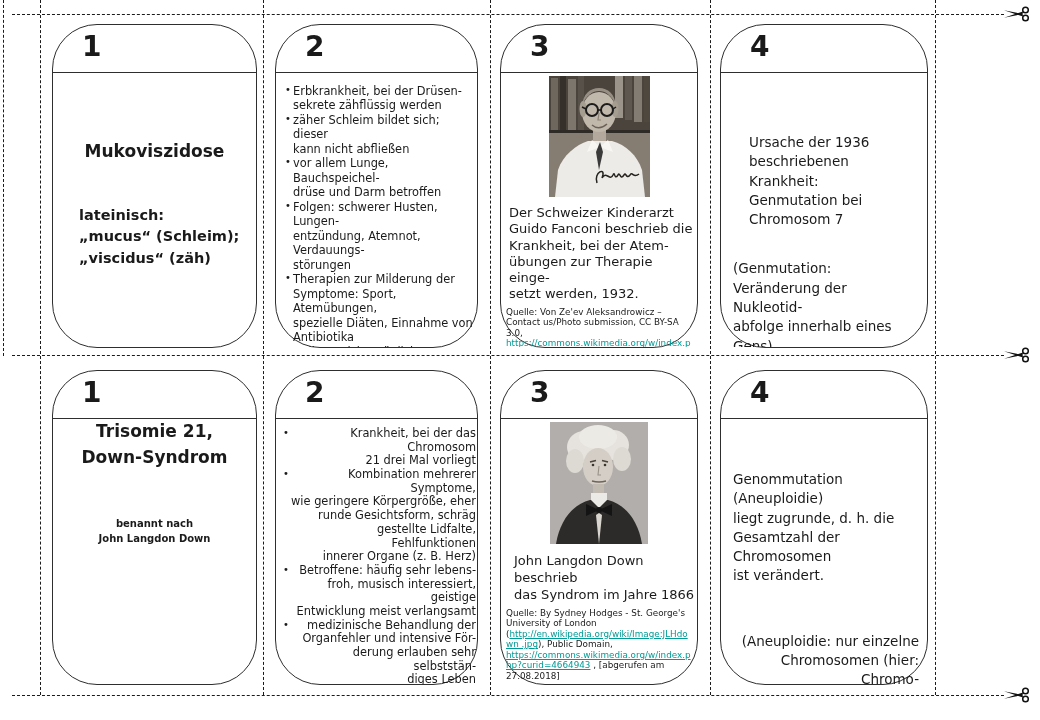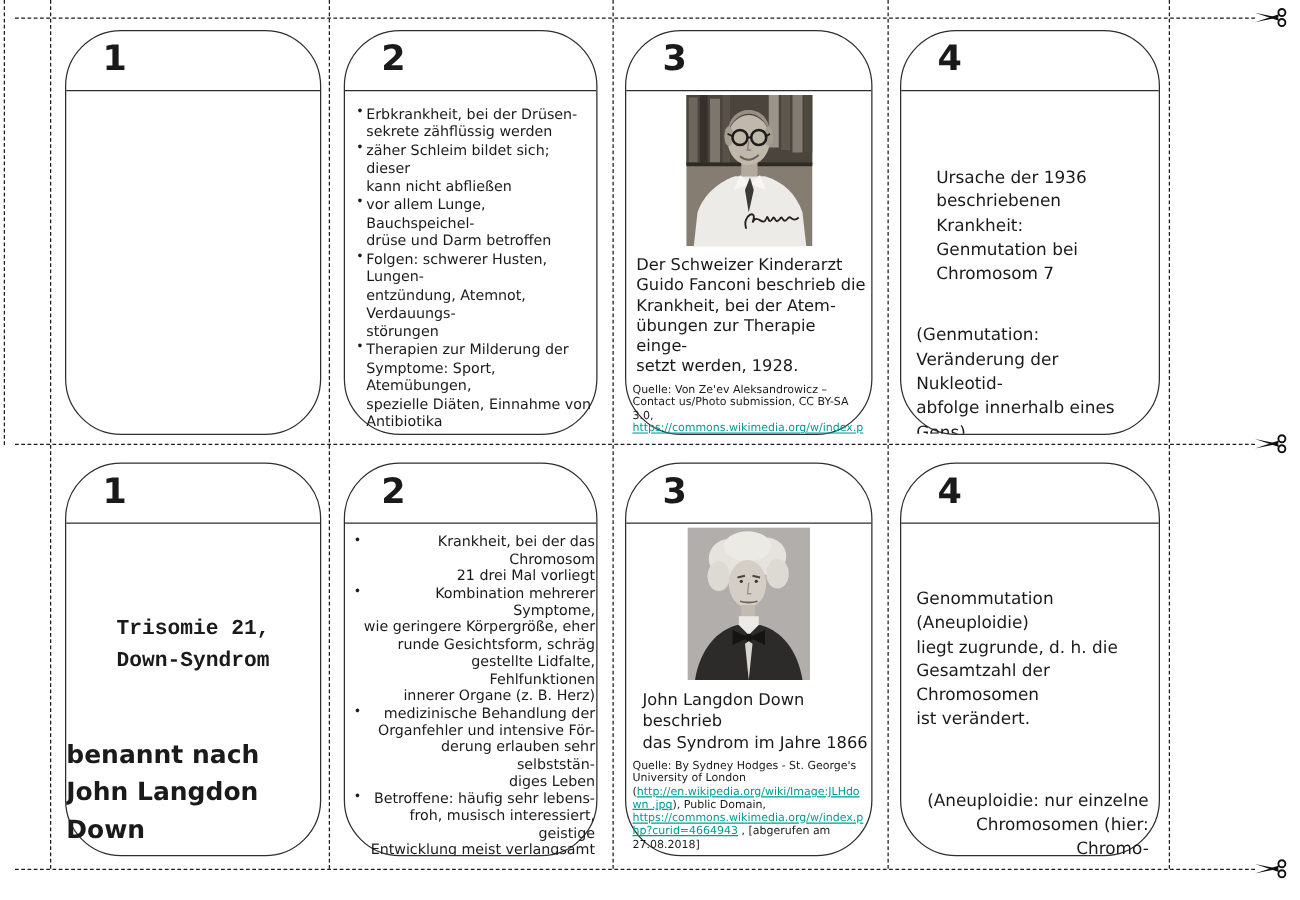--- a/index.html
+++ b/index.html
@@ -20,24 +20,24 @@
   .c2{left:275px;width:203px;}
   .c3{left:500px;width:198px;}
   .c4{left:720px;width:208px;}
   .card-header{height:48px;border-bottom:1.3px solid #2e2e2e;box-sizing:border-box;}
   .card-number{font-size:28px;font-weight:700;padding:7px 0 0 29px;line-height:1.1;}
   .card-body{position:relative;height:calc(100% - 48px);box-sizing:border-box;overflow:hidden;}
 
   
   .t-title{font-weight:700;text-align:center;white-space:pre-line;font-size:17px;line-height:1.5;}
   .r1c1 .t-title{margin-top:66px;}
-  .r2c1 .t-title{margin-top:72px;font-family:Liberation Mono, monospace;}
+  .r2c1 .t-title{}
   .t-sub{font-weight:700;white-space:pre-line;font-size:14.5px;line-height:1.5;}
   .r1c1 .t-sub{margin-top:40px;text-align:left;padding-left:26px;}
-  .r2c1 .t-sub{margin-top:46px;text-align:left;font-size:20px;}
+  .r2c1 .t-sub{margin-top:46px;text-align:center;font-size:10px;}
 
   
   .bullets{list-style:none;margin:0;padding:11px 3px 0 9px;font-size:11.4px;line-height:1.27;}
   .bullets li{position:relative;padding-left:8px;white-space:pre-line;}
   .bullets li::before{content:"•";position:absolute;left:0;top:0;font-size:10px;}
   .r2c2 .bullets{padding:8px 1px 0 7px;line-height:1.2;text-align:right;}
   .r2c2 .bullets li{padding-left:6px;}
 
   
   .photo-frame{margin:3px auto 0;display:block;}
@@ -93,20 +93,26 @@
   <svg class="scissors" style="left:1003px;top:687px" viewBox="0 0 27 16">
       <circle cx="22.5" cy="4" r="2.8" fill="none" stroke="#111" stroke-width="1.5"></circle>
       <circle cx="22.5" cy="12" r="2.8" fill="none" stroke="#111" stroke-width="1.5"></circle>
       <path d="M20,5.4 L1,11.8 L19.6,8 Z" fill="#111"></path>
       <path d="M20,10.6 L1,4.2 L19.6,8 Z" fill="#111"></path>
     </svg>
 
   <div class="card r1 c1 r1c1">
     <div class="card-header">
       <div class="card-number">1</div>
+    </div>
+    <div class="card-body">
+      <div class="t-title">Mukoviszidose</div>
+      <div class="t-sub">lateinisch:
+„mucus“ (Schleim);
+„viscidus“ (zäh)</div>
     </div>
   </div>
 
   <div class="card r1 c2 r1c2">
     <div class="card-header">
       <div class="card-number">2</div>
     </div>
     <div class="card-body">
       <ul class="bullets">
         <li>Erbkrankheit, bei der Drüsen-
@@ -159,21 +165,21 @@
         <path d="M49,34 L52,34" stroke="#1c1c1c" stroke-width="1.6"></path>
         <path d="M37,33 L33,31 M64,33 L67,31" stroke="#1c1c1c" stroke-width="1.4"></path>
         <path d="M50,37 L49,44 L52,44" fill="none" stroke="#8d8376" stroke-width="1.2"></path>
         <path d="M43,49 Q50,55 58,48" fill="none" stroke="#6b6156" stroke-width="1.5"></path>
         <path d="M48,107 C44,96 58,90 53,102 C57,94 61,106 64,99 C66,94 65,105 69,99 C71,95 71,105 75,99 C77,95 77,104 81,99 C84,95 84,103 90,98" fill="none" stroke="#26231f" stroke-width="1.5"></path>
       </svg>
       <div class="photo-caption">Der Schweizer Kinderarzt
 Guido Fanconi beschrieb die
 Krankheit, bei der Atem-
 übungen zur Therapie einge-
-setzt werden, 1928.</div>
+setzt werden, 1932.</div>
       <div class="photo-source"><span>Quelle: Von Ze'ev Aleksandrowicz –
 Contact us/Photo submission, CC BY-SA 3.0,
 </span><a class="link">https://commons.wikimedia.org/w/index.php?curid=5426025</a></div>
     </div>
   </div>
 
   <div class="card r1 c4 r1c4">
     <div class="card-header">
       <div class="card-number">4</div>
     </div>
@@ -207,27 +213,27 @@
     </div>
     <div class="card-body">
       <ul class="bullets">
         <li>Krankheit, bei der das Chromosom
 21 drei Mal vorliegt</li>
         <li>Kombination mehrerer Symptome,
 wie geringere Körpergröße, eher
 runde Gesichtsform, schräg
 gestellte Lidfalte, Fehlfunktionen
 innerer Organe (z. B. Herz)</li>
+        <li>Betroffene: häufig sehr lebens-
+froh, musisch interessiert, geistige
+Entwicklung meist verlangsamt</li>
         <li>medizinische Behandlung der
 Organfehler und intensive För-
 derung erlauben sehr selbststän-
 diges Leben</li>
-        <li>Betroffene: häufig sehr lebens-
-froh, musisch interessiert, geistige
-Entwicklung meist verlangsamt</li>
 
       </ul>
     </div>
   </div>
 
   <div class="card r2 c3 r2c3">
     <div class="card-header">
       <div class="card-number">3</div>
     </div>
     <div class="card-body">

